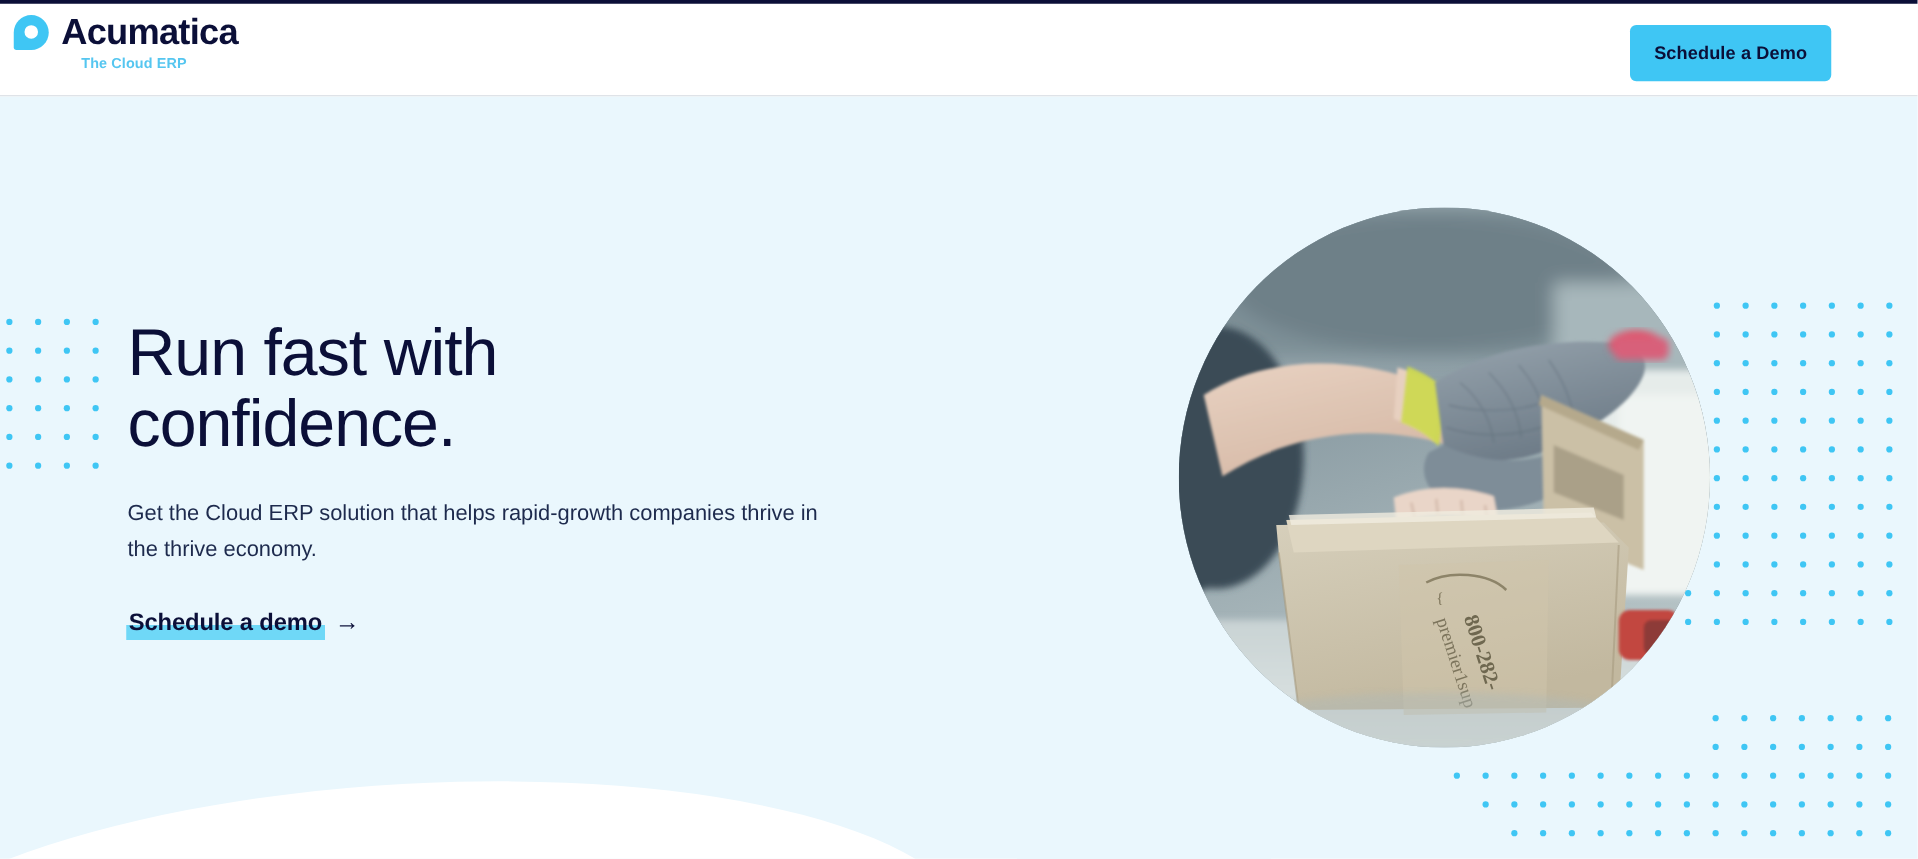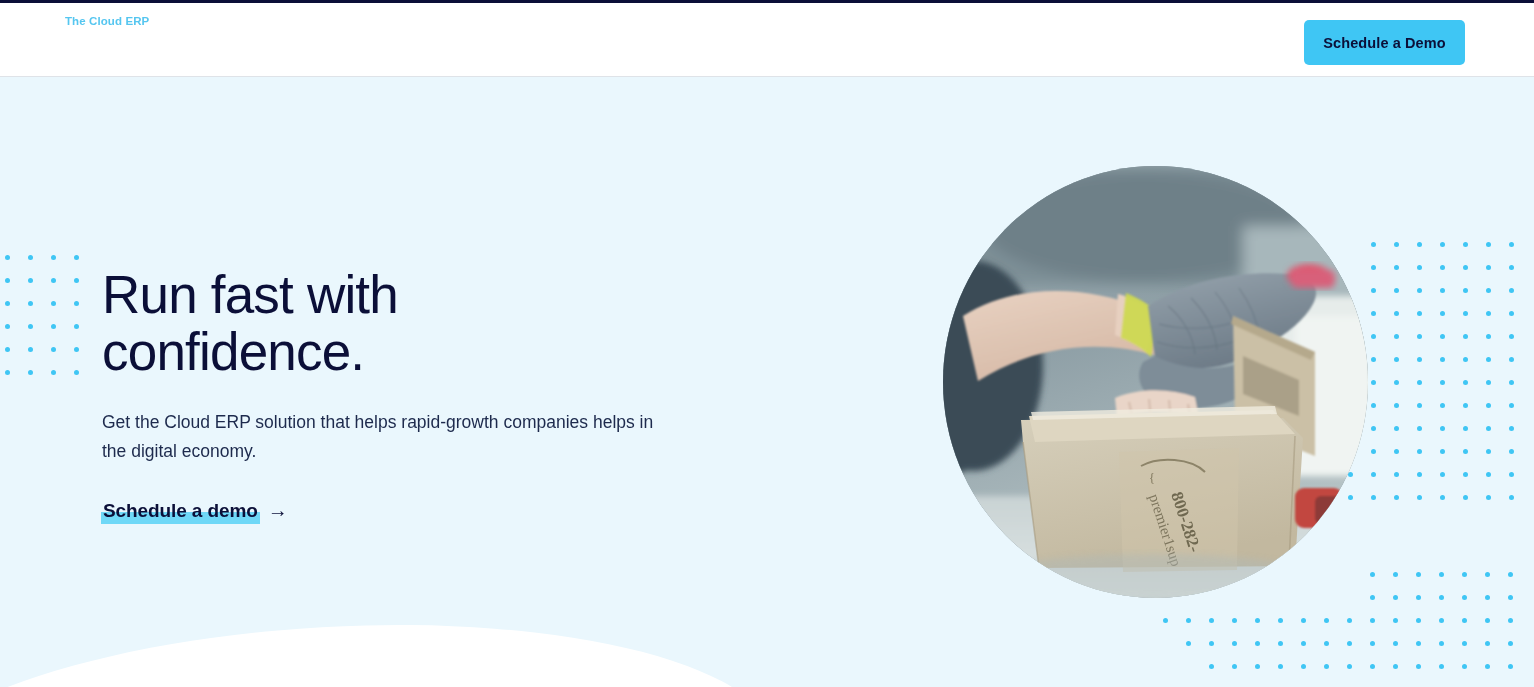--- a/index.html
+++ b/index.html
@@ -136,21 +136,20 @@
     background:#7f9099;
   }
   .photo svg { display:block; }
 
   
   .copy {
     position:absolute;
     left:102px; top:177px;
     width:620px;
     z-index:5;
-    margin-top:12px;
   }
   .hero-title {
     font-size:53px;
     line-height:57px;
     font-weight:400;
     color:#0b0f38;
     letter-spacing:-0.8px;
     white-space:pre-line;
   }
   .hero-sub {
@@ -194,20 +193,29 @@
   }
 </style>
 </head>
 <body>
 
 <div class="top-bar"></div>
 
 <div class="header">
 
   <div class="brand">
+    <div class="brand-row">
+      <span class="logo-mark">
+        <svg width="30" height="30" viewBox="0 0 30 30">
+          <path d="M15 1 C22.7 1 29 7.3 29 15 C29 22.7 22.7 29 15 29 L3.2 29 C1.8 29 1 28.2 1 26.8 L1 15 C1 7.3 7.3 1 15 1 Z" fill="#3fc6f4"></path>
+          <circle cx="15" cy="14.5" r="5.4" fill="#ffffff"></circle>
+        </svg>
+      </span>
+      <span class="brand-name">Acumatica</span>
+    </div>
     <div class="brand-tag">The Cloud ERP</div>
   </div>
 
 
   <button class="demo-btn">Schedule a Demo</button>
 </div>
 
 <div class="hero">
 
   <div class="dots dots-left" id="dots-left">
@@ -516,19 +524,19 @@
         <ellipse cx="210" cy="410" rx="160" ry="22" fill="#aeb9b8" opacity="0.45" filter="url(#blurMid)"></ellipse>
       </svg>
     </div>
   </div>
 
   <div class="swoosh"></div>
 
   <div class="copy">
     <h1 class="hero-title">Run fast with
 confidence.</h1>
-    <p class="hero-sub">Get the Cloud ERP solution that helps rapid-growth companies helps in the digital economy.</p>
+    <p class="hero-sub">Get the Cloud ERP solution that helps rapid-growth companies thrive in the thrive economy.</p>
     <a class="cta">
       <span class="cta-text">Schedule a demo</span>
       <span class="cta-arrow">→</span>
     </a>
   </div>
 </div>
 
 </body></html>

